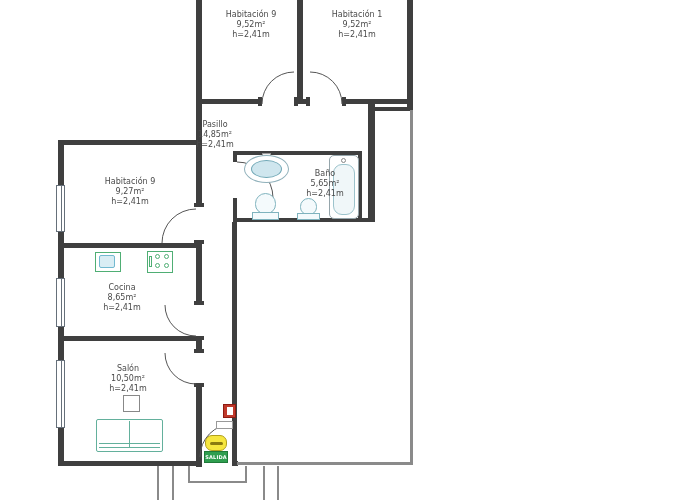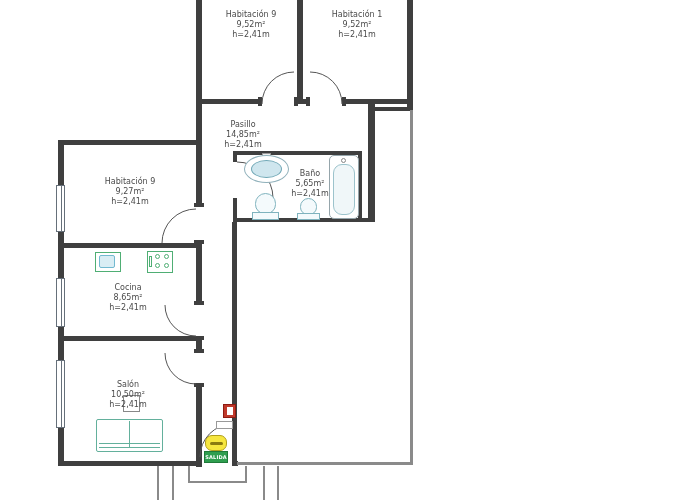--- a/index.html
+++ b/index.html
@@ -132,39 +132,39 @@
   <div class="lbl" style="left:206px;top:10px">
     <div>Habitación 9</div>
     <div>9,52m²</div>
     <div>h=2,41m</div>
   </div>
   <div class="lbl" style="left:312px;top:10px">
     <div>Habitación 1</div>
     <div>9,52m²</div>
     <div>h=2,41m</div>
   </div>
-  <div class="lbl" style="left:198px;top:120px">
+  <div class="lbl" style="left:170px;top:120px">
     <div>Pasillo</div>
     <div>14,85m²</div>
     <div>h=2,41m</div>
   </div>
   <div class="lbl" style="left:85px;top:177px">
     <div>Habitación 9</div>
     <div>9,27m²</div>
     <div>h=2,41m</div>
   </div>
-  <div class="lbl" style="left:265px;top:169px">
+  <div class="lbl" style="left:280px;top:169px">
     <div>Baño</div>
     <div>5,65m²</div>
     <div>h=2,41m</div>
   </div>
-  <div class="lbl" style="left:83px;top:283px">
+  <div class="lbl" style="left:77px;top:283px">
     <div>Cocina</div>
     <div>8,65m²</div>
     <div>h=2,41m</div>
   </div>
-  <div class="lbl" style="left:83px;top:380px">
+  <div class="lbl" style="left:83px;top:364px">
     <div>Salón</div>
     <div>10,50m²</div>
     <div>h=2,41m</div>
   </div>
 
 </div>
 
 </body></html>

